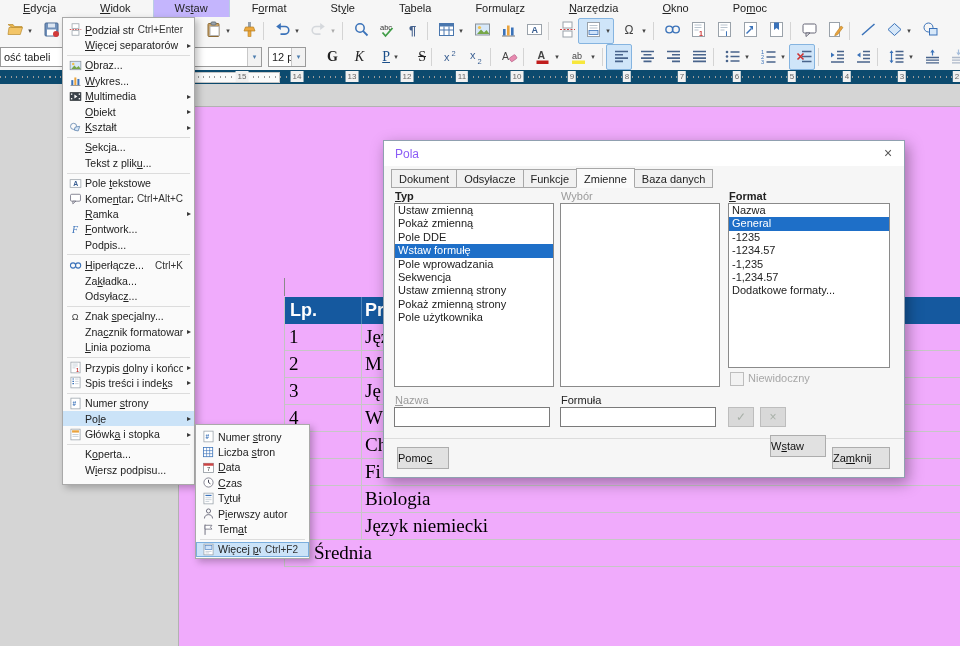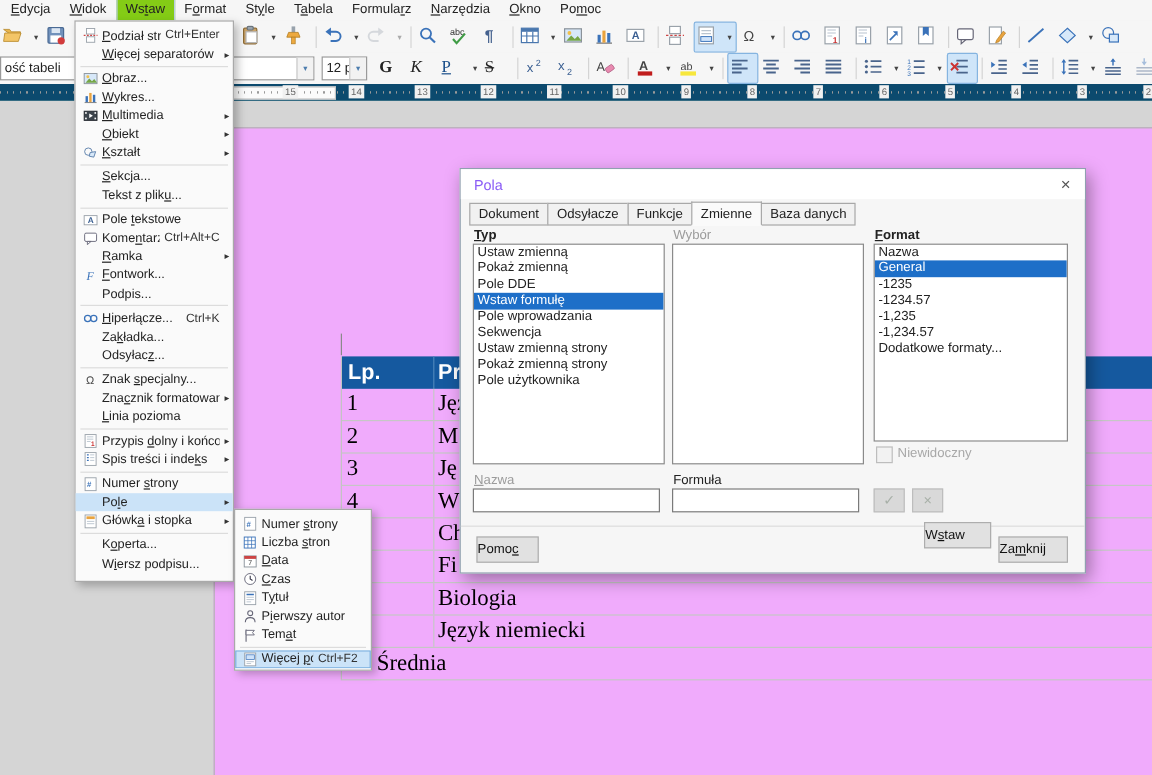--- a/index.html
+++ b/index.html
@@ -1,27 +1,27 @@
 <!DOCTYPE html>
 <html><head>
 <meta charset="utf-8">
 <style>
   html,body{margin:0;padding:0;background:#fff}
   .screen{position:relative;width:960px;height:646px;overflow:hidden;
     font-family:"Liberation Sans",sans-serif;background:#f6f6f6;font-size:11px;color:#222}
   u{text-decoration:underline}
   
   .menubar{position:absolute;left:0;top:0;right:0;height:17px;background:#f6f6f6;display:flex;align-items:center;padding-left:1px}
-  .mb-item{padding:1px 7px;height:15px;line-height:14px;border:1px solid transparent;white-space:nowrap}
-  .mb-item.active{background:#84cc16;border-color:#b9cde4}
+  .mb-item{padding:1px 21px;height:15px;line-height:14px;border:1px solid transparent;white-space:nowrap}
+  .mb-item.active{background:#c4b5fd;border-color:#b9cde4}
   
   .toolbar{position:absolute;left:0;right:0;background:#f6f6f6;display:flex;align-items:center}
   .tb1{top:17px;height:27px}
   .tb2{top:44px;height:26px;border-bottom:1px solid #ececec}
-  .tbtn{width:22px;height:22px;display:flex;align-items:center;justify-content:flex-start;border:1px solid transparent;border-radius:2px;flex:none}
+  .tbtn{width:22px;height:22px;display:flex;align-items:center;justify-content:flex-end;border:1px solid transparent;border-radius:2px;flex:none}
   .tbtn svg{width:17px;height:17px}
   .tb-dd{width:10px;height:22px;display:flex;align-items:center;justify-content:center;font-size:7px;color:#444;flex:none}
   .grp{display:flex;align-items:center;border:1px solid transparent;border-radius:2px;flex:none}
   .grp.on,.tbtn.on{background:#cfe5f9;border-color:#85b4e0}
   .dis{opacity:.42}
   .tsep{width:1px;height:18px;background:#d4d4d4;margin:0 3px;flex:none}
   .spacer{flex:none}
   .txtbtn{font-family:"Liberation Serif",serif;font-size:14px;color:#222}
   .txtbtn.b{font-weight:bold}
   .txtbtn.i{font-style:italic}

